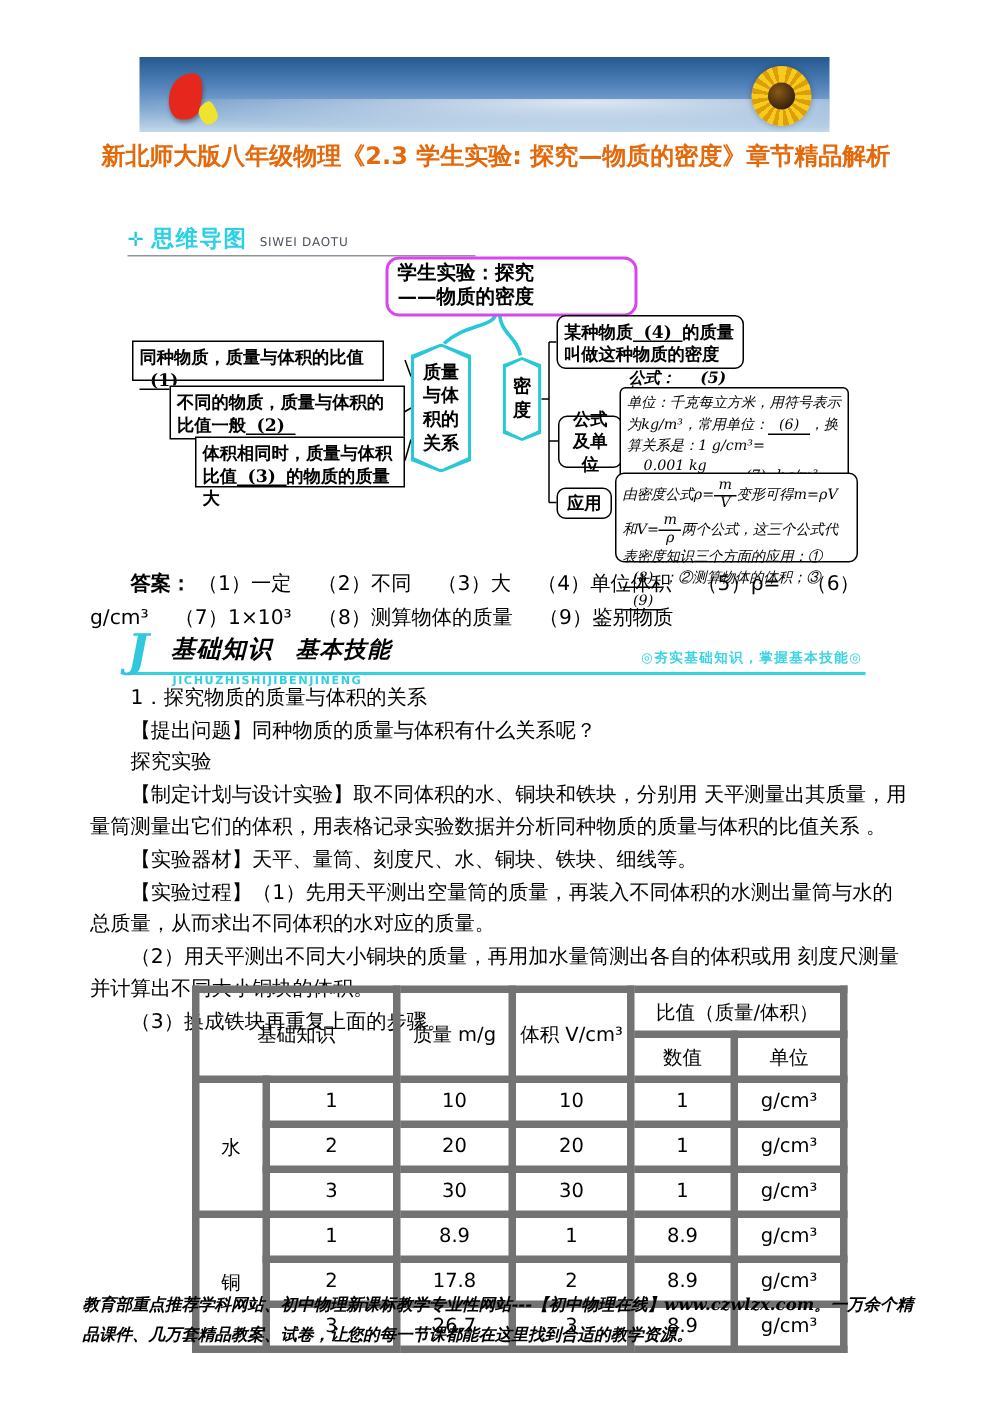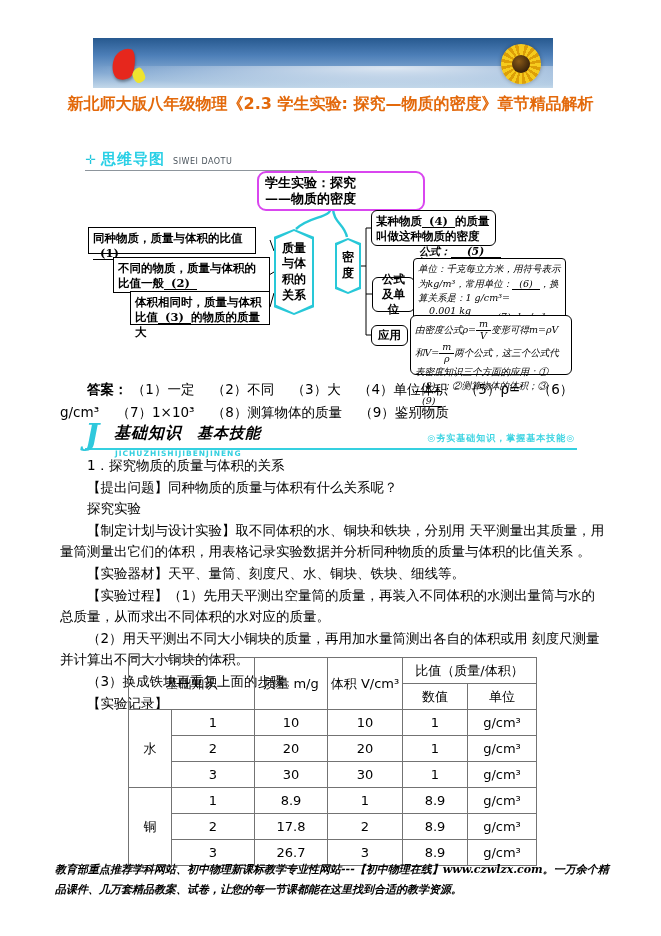--- a/index.html
+++ b/index.html
@@ -74,21 +74,21 @@
   .kb-sub{position:absolute;left:112px;top:4px;font-style:italic;font-weight:bold;font-size:15px;letter-spacing:1px;}
   .kb-pinyin{position:absolute;left:30px;bottom:-10px;color:#35d0e0;font-size:7.5px;font-weight:bold;letter-spacing:1px;}
   .kb-note{position:absolute;right:2px;bottom:3px;color:#3cd4e2;font-size:9px;font-weight:bold;letter-spacing:1px;}
 
   
   .body-text{position:absolute;left:60px;top:455px;width:546px;font-size:13.5px;line-height:1.6;}
   .body-text p{margin:0;text-indent:2em;}
 
   
   .rec-table{position:absolute;left:128px;top:657px;border-collapse:collapse;table-layout:fixed;}
-  .rec-table td,.rec-table th{border:1px solid #737373;text-align:center;font-size:13px;
+  .rec-table td,.rec-table th{border:5px solid #737373;text-align:center;font-size:13px;
          font-weight:normal;padding:2px 2px;height:21px;vertical-align:middle;}
   .rec-table .c0{width:38px;} .rec-table .c1{width:78px;} .rec-table .c2{width:68px;}
   .rec-table .c3{width:70px;} .rec-table .c4{width:60px;} .rec-table .c5{width:64px;}
 
   
   .footer{position:absolute;left:55px;top:860px;width:556px;font-size:11px;font-weight:bold;
          font-style:italic;line-height:1.85;font-family:"DejaVu Serif","Liberation Serif",serif;}
 </style>
 </head>
 <body>
@@ -194,21 +194,20 @@
 
   <div class="body-text">
     <p>1．探究物质的质量与体积的关系</p>
     <p>【提出问题】同种物质的质量与体积有什么关系呢？</p>
     <p>探究实验</p>
     <p>【制定计划与设计实验】取不同体积的水、铜块和铁块，分别用 天平测量出其质量，用量筒测量出它们的体积，用表格记录实验数据并分析同种物质的质量与体积的比值关系 。</p>
     <p>【实验器材】天平、量筒、刻度尺、水、铜块、铁块、细线等。</p>
     <p>【实验过程】（1）先用天平测出空量筒的质量，再装入不同体积的水测出量筒与水的总质量，从而求出不同体积的水对应的质量。</p>
     <p>（2）用天平测出不同大小铜块的质量，再用加水量筒测出各自的体积或用 刻度尺测量并计算出不同大小铜块的体积。</p>
     <p>（3）换成铁块再重复上面的步骤。</p>
-    <p>【实验记录】</p>
   </div>
 
   <table class="rec-table">
     <tbody>
         <tr>
       <th class="c0" colspan="2" rowspan="2">基础知识</th>
       <th class="c2" rowspan="2">质量 m/g</th>
       <th class="c3" rowspan="2">体积 V/cm³</th>
       <th class="c4" colspan="2">比值（质量/体积）</th>
     </tr>

